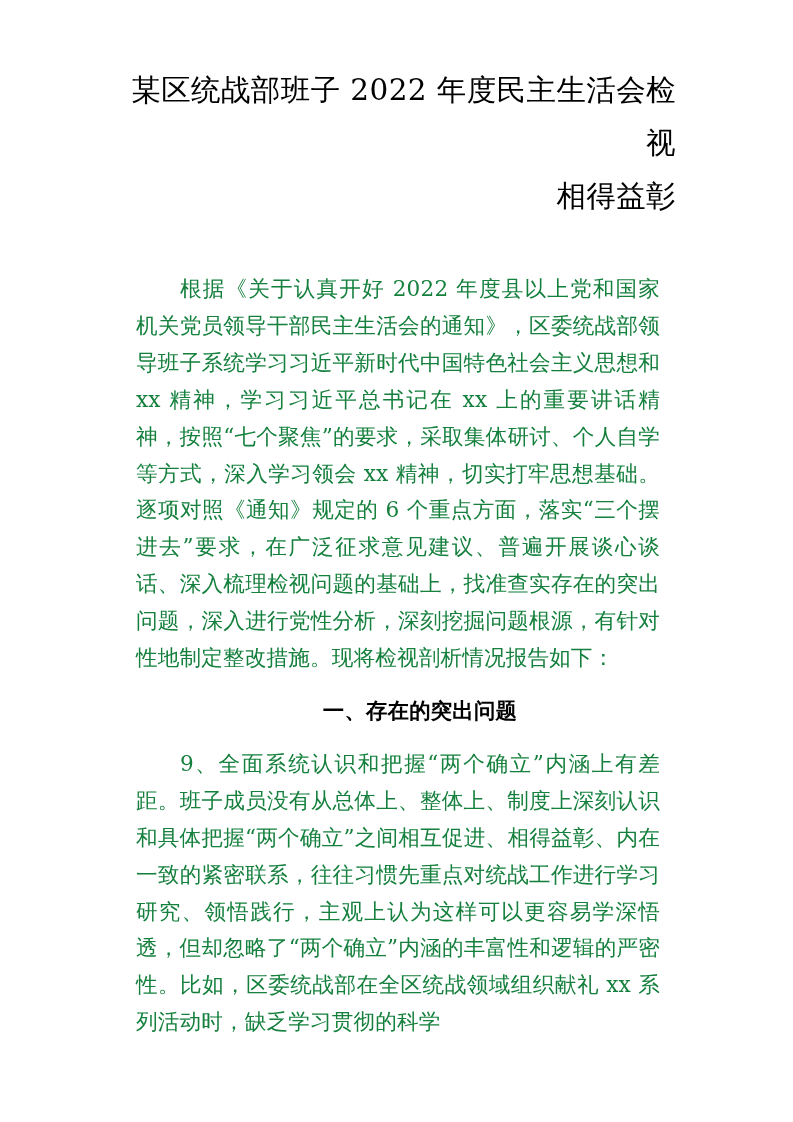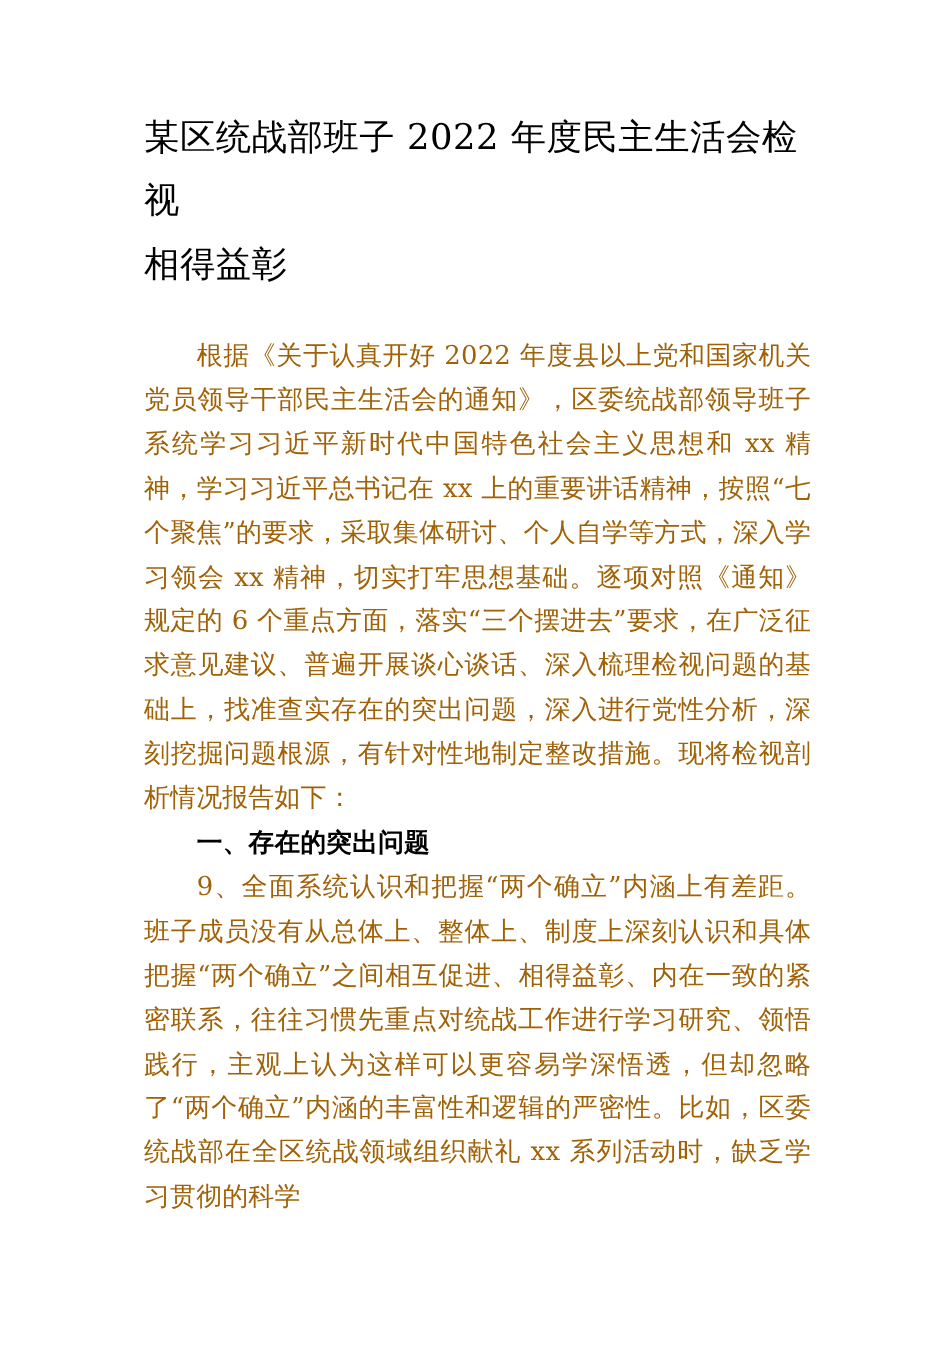--- a/index.html
+++ b/index.html
@@ -26,61 +26,61 @@
   .content {
     position: absolute;
     left: 120px;
     top: 0;
     width: 556px;
   }
 
   
   .doc-title {
     margin: 0;
-    padding-top: 88px;
+    padding-top: 64px;
     font-family: "DejaVu Serif", "Liberation Serif", serif;
     font-size: 29.5px;
     font-weight: 400;
     line-height: 53px;
-    text-align: left;
+    text-align: right;
     letter-spacing: 0.4px;
     color: #000;
   }
 
   
   .body-block {
     margin: 0;
     padding-top: 32px;
   }
 
   p.para {
-    margin: 0;
+    margin: 16px;
     font-family: "DejaVu Serif", "Liberation Serif", serif;
     font-size: 21.6px;
     font-weight: 400;
     line-height: 36.9px;
     text-align: justify;
     text-justify: inter-ideograph;
     text-align-last: left;
     letter-spacing: 0.15px;
-    color: #a16207;
+    color: #15803d;
     text-indent: 44px;
     word-break: break-all;
   }
 
   
   p.heading {
     margin: 0;
     font-family: "DejaVu Sans", "Liberation Sans", sans-serif;
     font-size: 21.4px;
     font-weight: 700;
     line-height: 36.9px;
     letter-spacing: 0.2px;
     text-indent: 44px;
-    text-align: left;
+    text-align: center;
     color: #000;
   }
 
   
   p.subheading {
     margin: 0;
     font-family: "DejaVu Serif", "Liberation Serif", serif;
     font-size: 21.6px;
     font-weight: 700;
     line-height: 36.9px;

